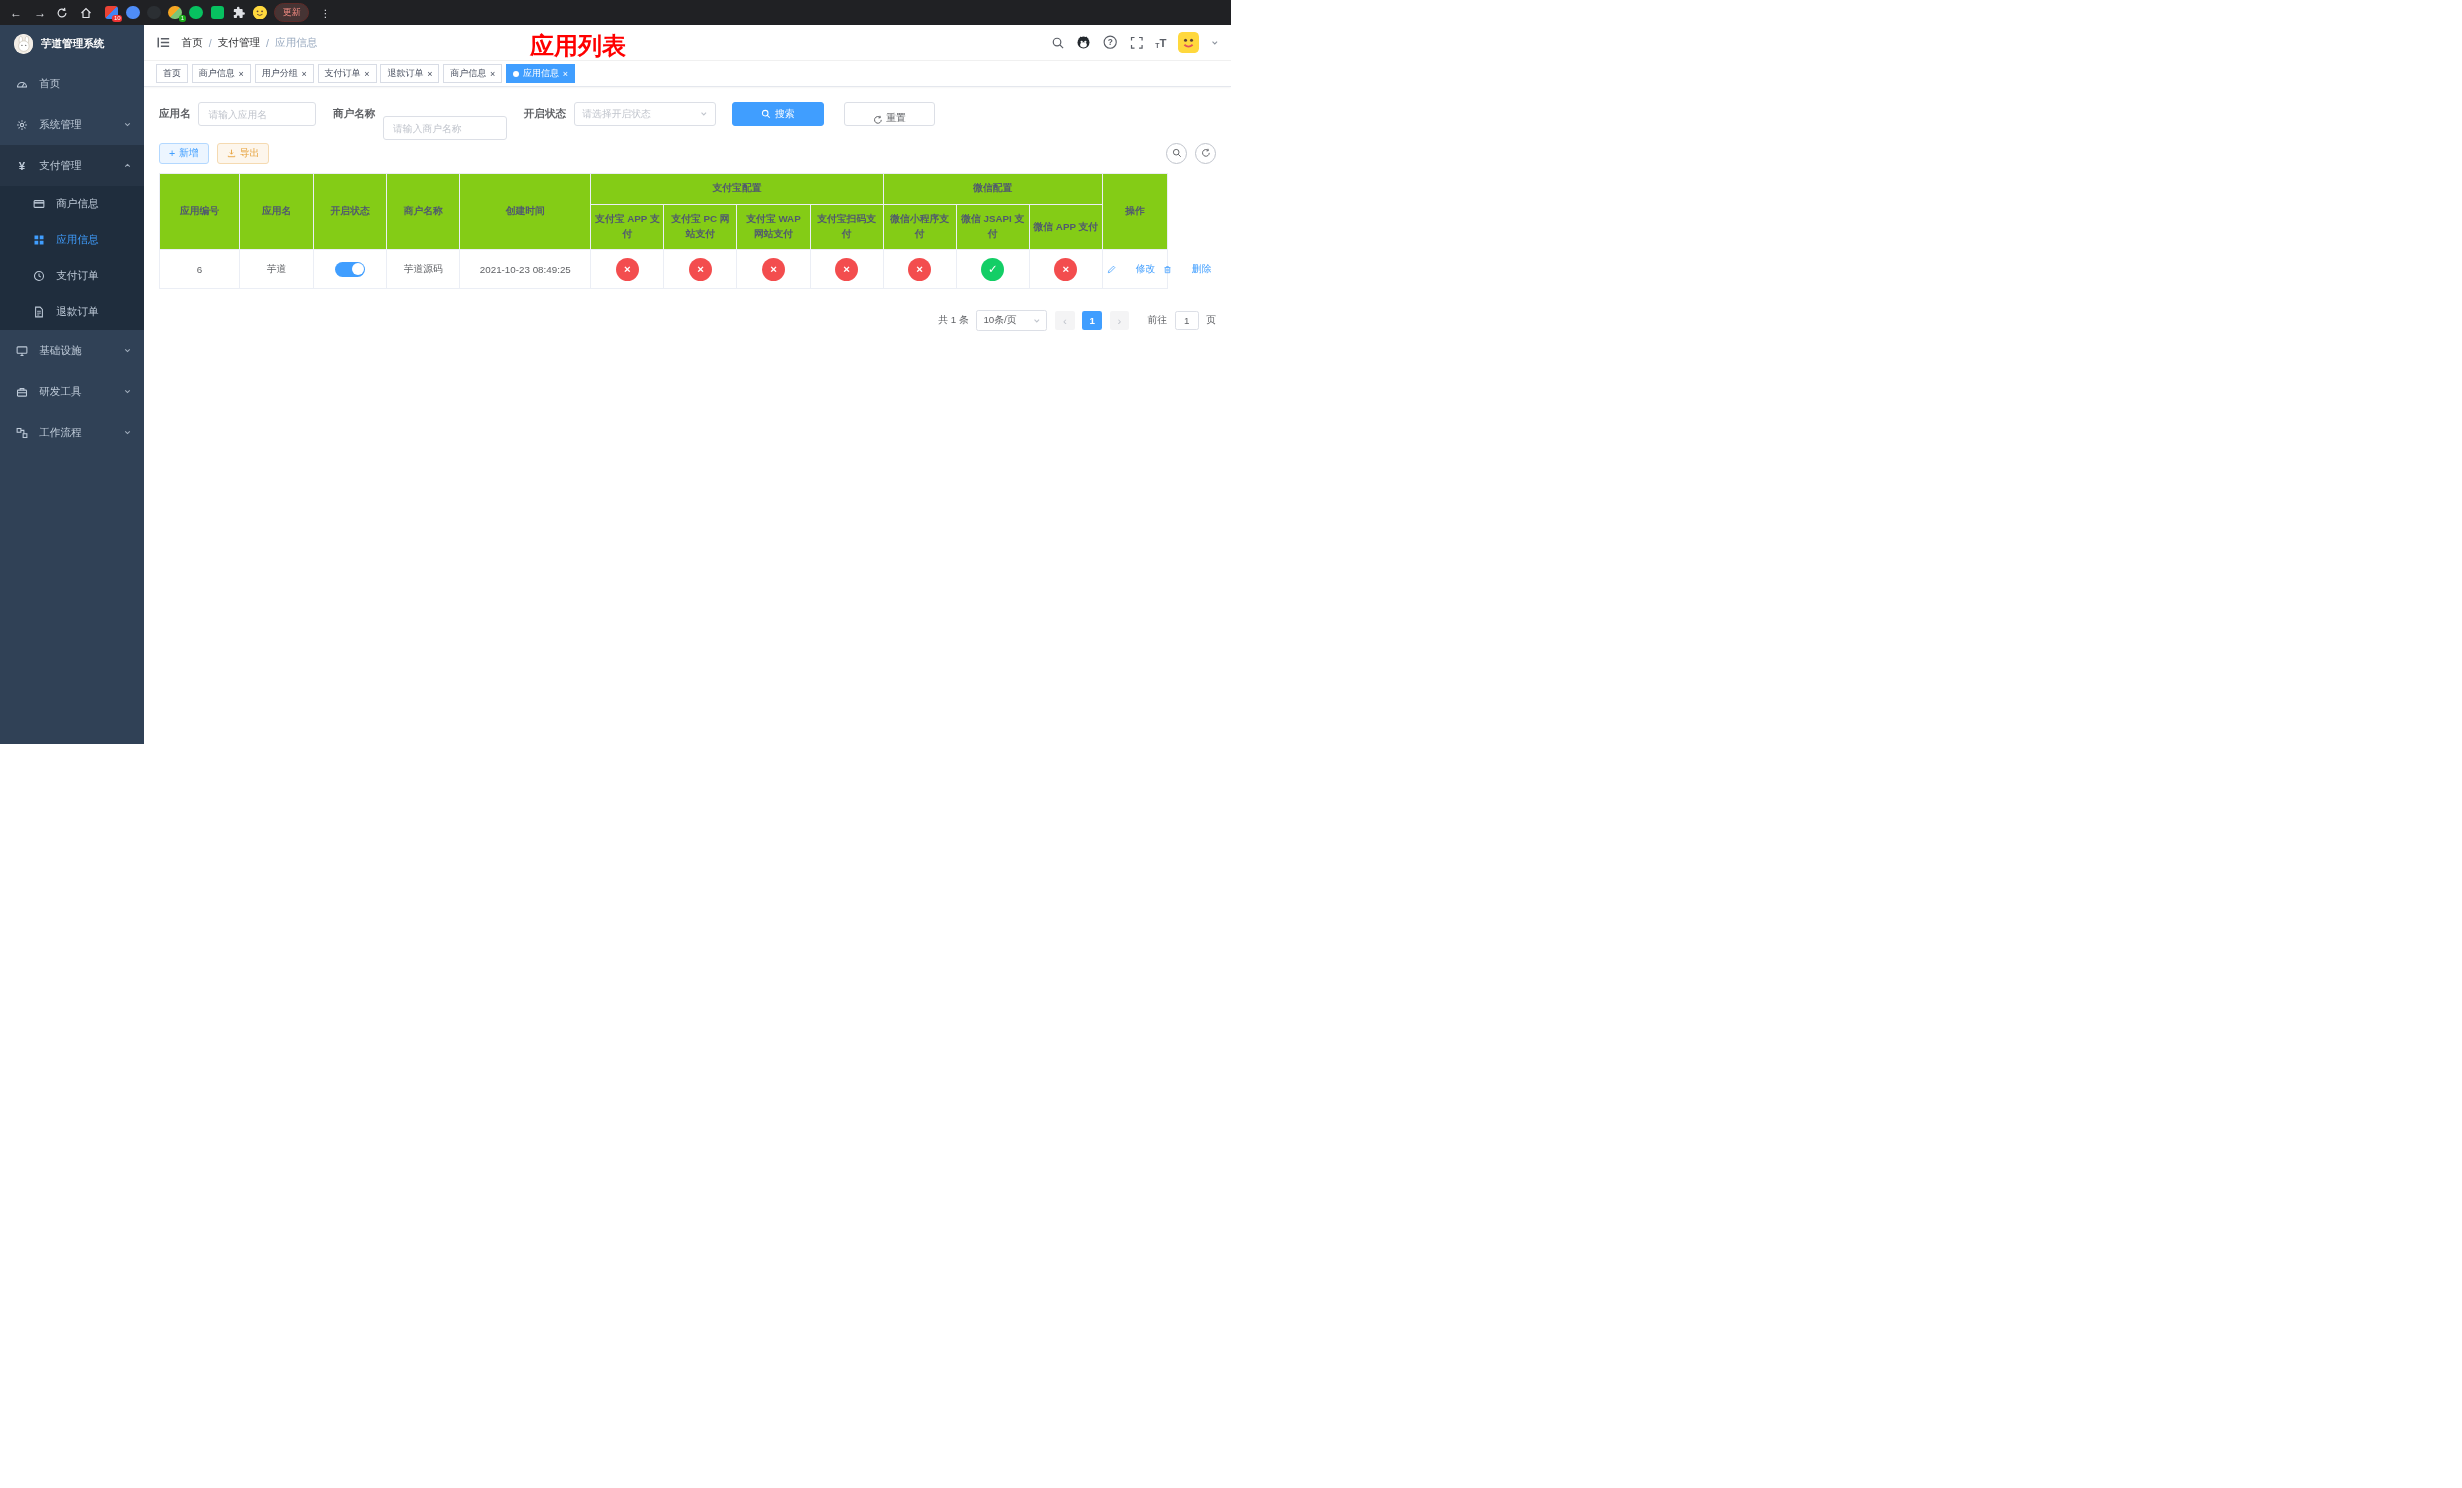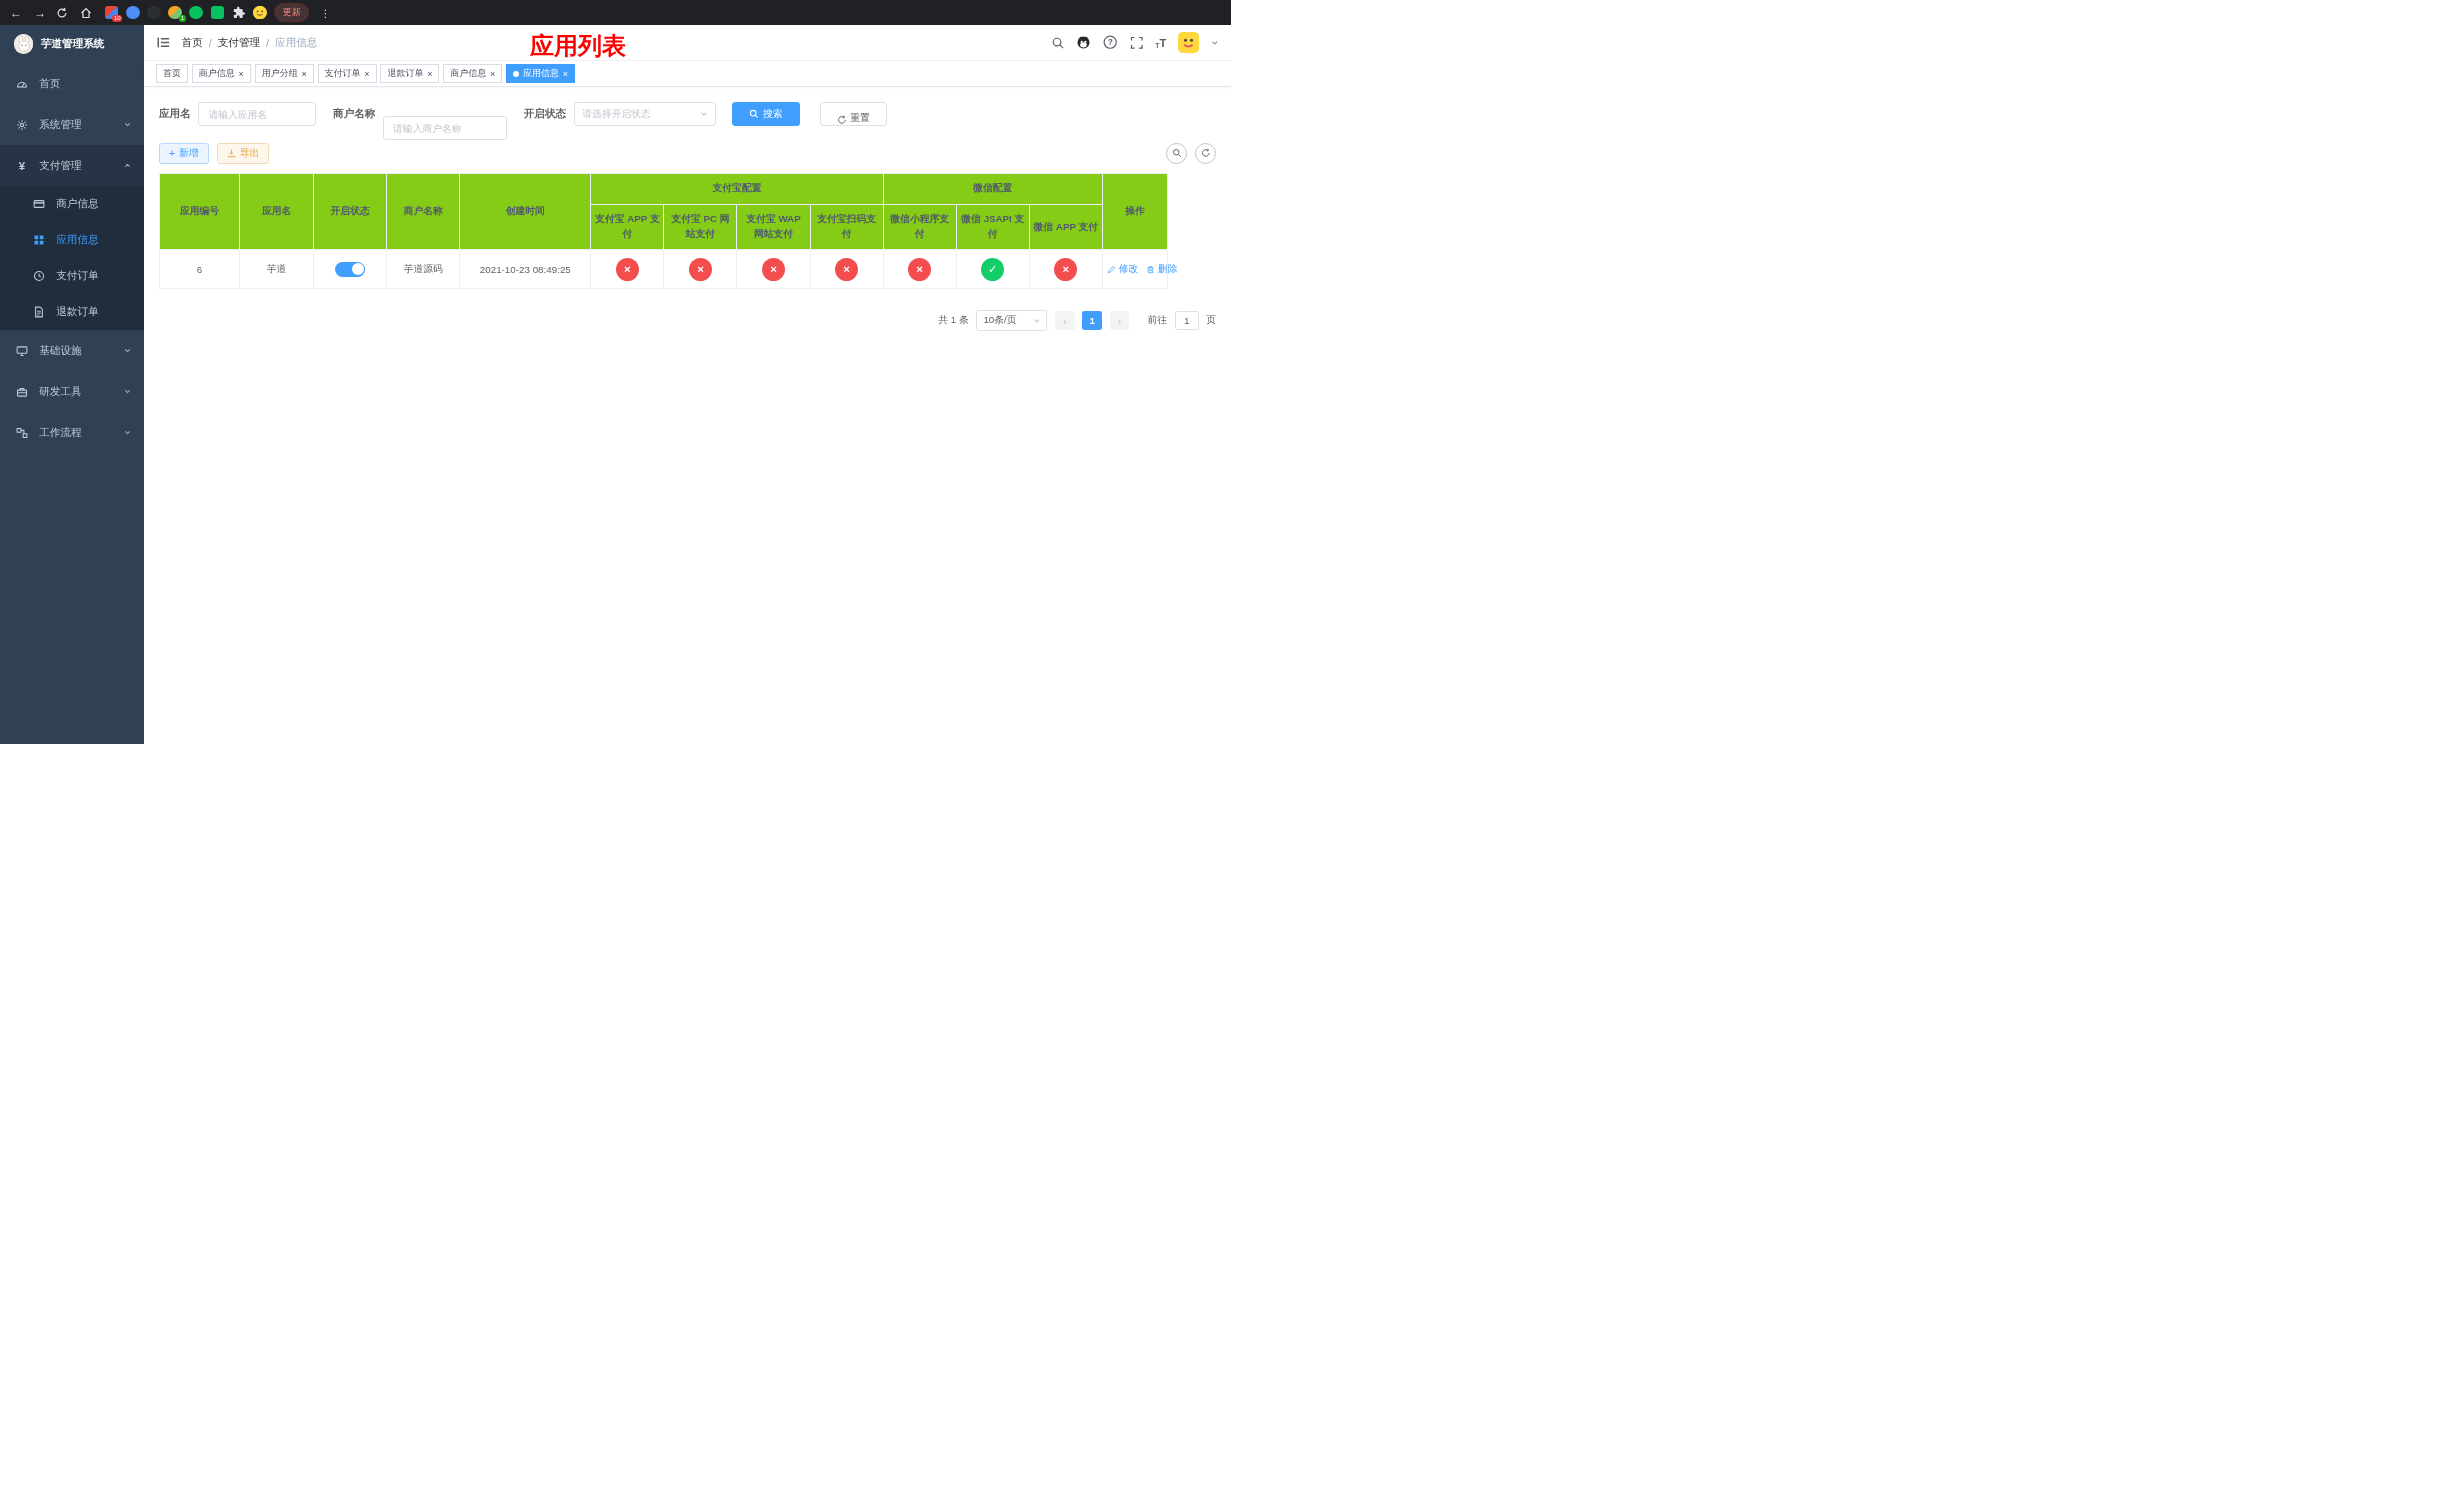--- a/index.html
+++ b/index.html
@@ -67,21 +67,21 @@
   .content { padding:15px; }
   .filters { display:flex; align-items:center; height:24px; gap:0; }
   .f-label { font-size:10.6px; font-weight:700; color:#606266; margin-right:7.6px; white-space:nowrap; }
   .f-group { display:flex; align-items:center; margin-right:16.7px; }
   .inp { height:24px; border:0.8px solid #dcdfe6; border-radius:3px; padding:0 9px; font-size:9.8px;
     color:#606266; font-family:inherit; }
   .inp::placeholder { color:#c0c4cc; }
   .sel { width:142px; height:24px; border:0.8px solid #dcdfe6; border-radius:3px; padding:0 7.6px;
     display:flex; align-items:center; justify-content:space-between; color:#c0c4cc; font-size:9.8px; cursor:pointer; }
   .btn { height:24px; border-radius:3px; border:0.8px solid #dcdfe6; background:#fff; color:#606266;
-    font-size:9.8px; display:inline-flex; align-items:center; gap:3.8px; padding:0 16px; cursor:pointer;
+    font-size:9.8px; display:inline-flex; align-items:center; gap:3.8px; padding:0 28px; cursor:pointer;
     font-family:inherit; }
   .btn-primary { background:#409eff; border-color:#409eff; color:#fff; }
   .btn-plain-primary { background:#ecf5ff; border-color:#b3d8ff; color:#409eff; height:21px; padding:0 9px; }
   .btn-plain-warning { background:#fdf6ec; border-color:#f5dab1; color:#e6a23c; height:21px; padding:0 9px; }
   .toolbar { display:flex; align-items:center; margin-top:16.7px; gap:8.3px; }
   .tool-right { margin-left:auto; display:flex; gap:7.6px; }
   .circ-btn { width:21px; height:21px; border:0.8px solid #c0c4cc; border-radius:50%; background:#fff;
     display:inline-flex; align-items:center; justify-content:center; color:#606266; cursor:pointer; }
 
   
@@ -94,21 +94,21 @@
     justify-content:center; color:#fff; font-size:11.4px; font-weight:700; cursor:pointer; }
   .status-circle.err { background:#f34d4e; }
   .status-circle.ok { background:#13ce66; }
   .toggle { width:30px; height:15px; border-radius:7.6px; background:#dcdfe6; position:relative;
     display:inline-block; cursor:pointer; vertical-align:middle; }
   .toggle.on { background:#409eff; }
   .toggle .knob { width:12px; height:12px; border-radius:50%; background:#fff; position:absolute;
     top:1.5px; left:1.5px; }
   .toggle.on .knob { left:16.7px; }
   .op-link { color:#409eff; font-size:9.8px; cursor:pointer; display:inline-flex; align-items:center;
-    gap:3px; margin:0 3.8px; white-space:nowrap; }
+    gap:20px; margin:0 3.8px; white-space:nowrap; }
 
   
   .pager { display:flex; align-items:center; justify-content:flex-end; gap:7.6px; margin-top:21px;
     font-size:9.8px; color:#606266; }
   .page-size { width:71px; height:21px; border:0.8px solid #dcdfe6; border-radius:2.3px; display:flex;
     align-items:center; justify-content:space-between; padding:0 6px; cursor:pointer; color:#606266; }
   .pg-btn { width:19.7px; height:19.7px; background:#f4f4f5; border-radius:2.3px; display:inline-flex;
     align-items:center; justify-content:center; color:#c0c4cc; font-size:11.4px; cursor:pointer; }
   .pg-num { width:19.7px; height:19.7px; background:#409eff; color:#fff; border-radius:2.3px;
     display:inline-flex; align-items:center; justify-content:center; font-weight:700; cursor:pointer; }

